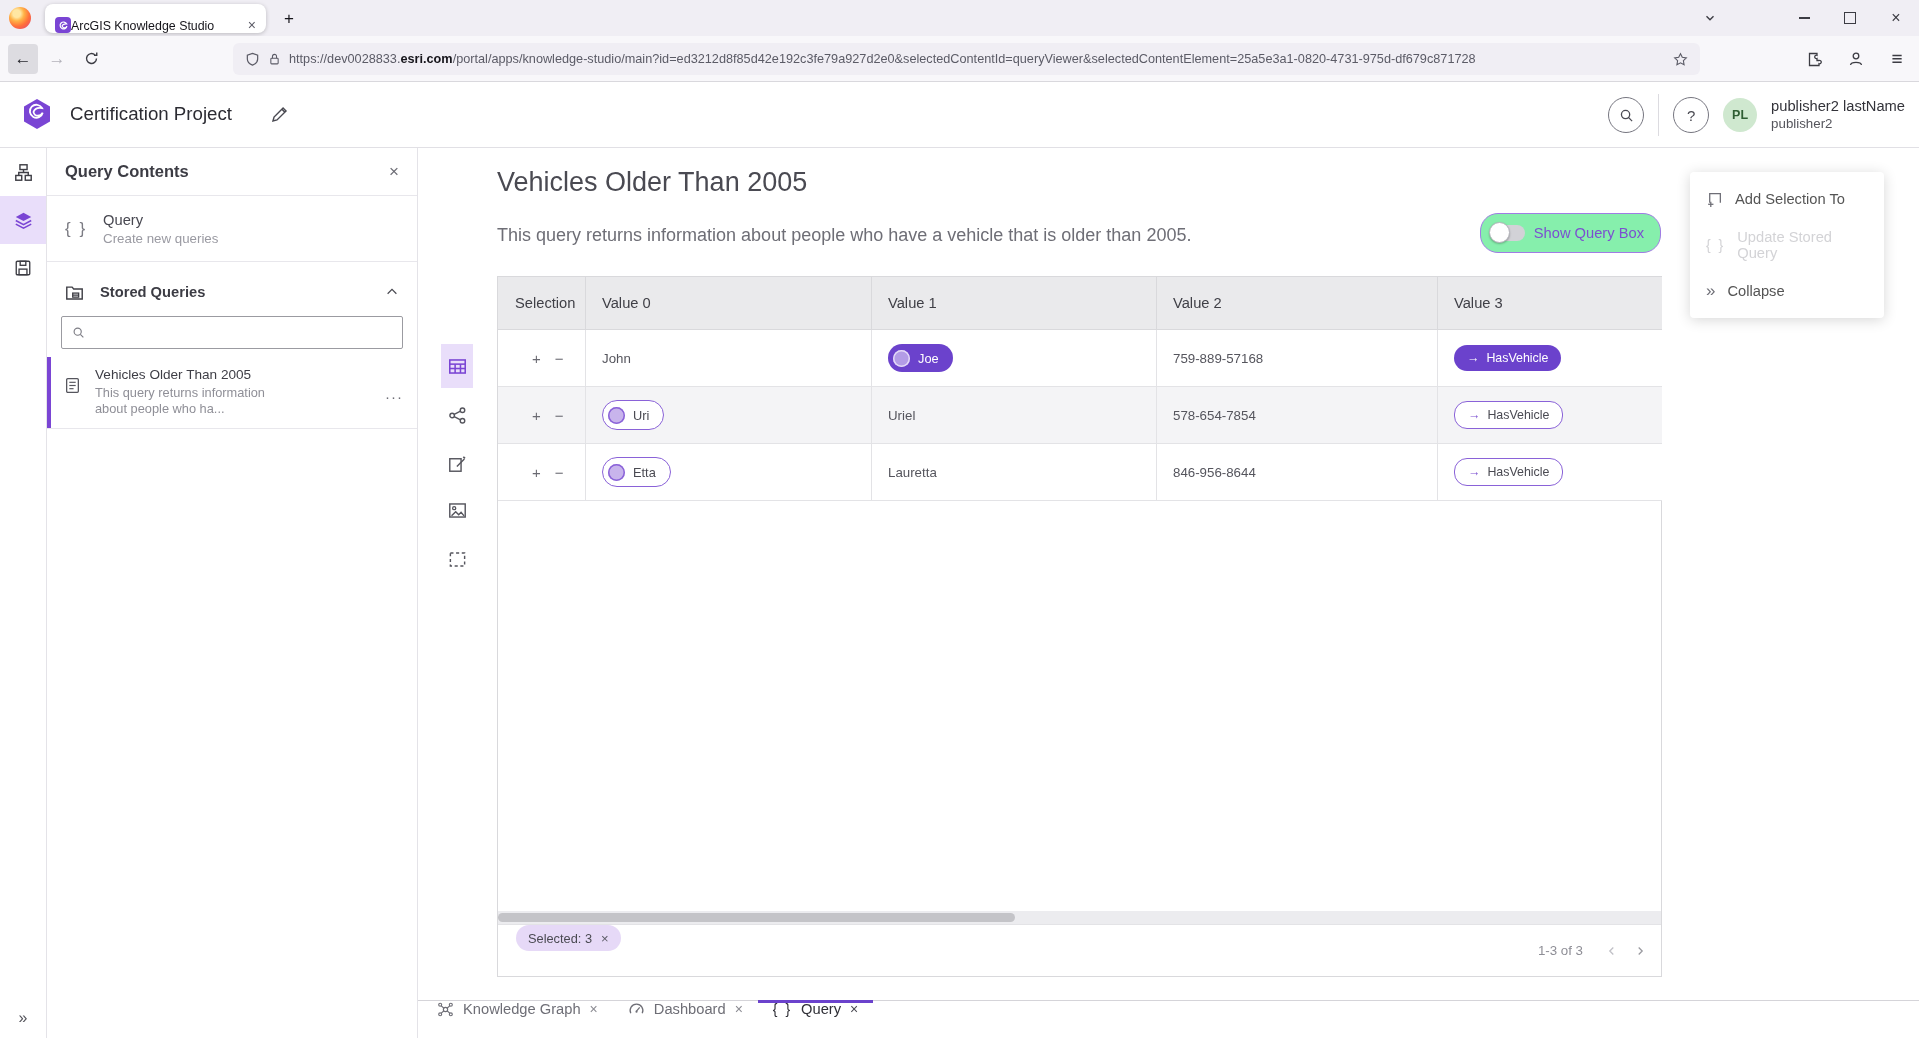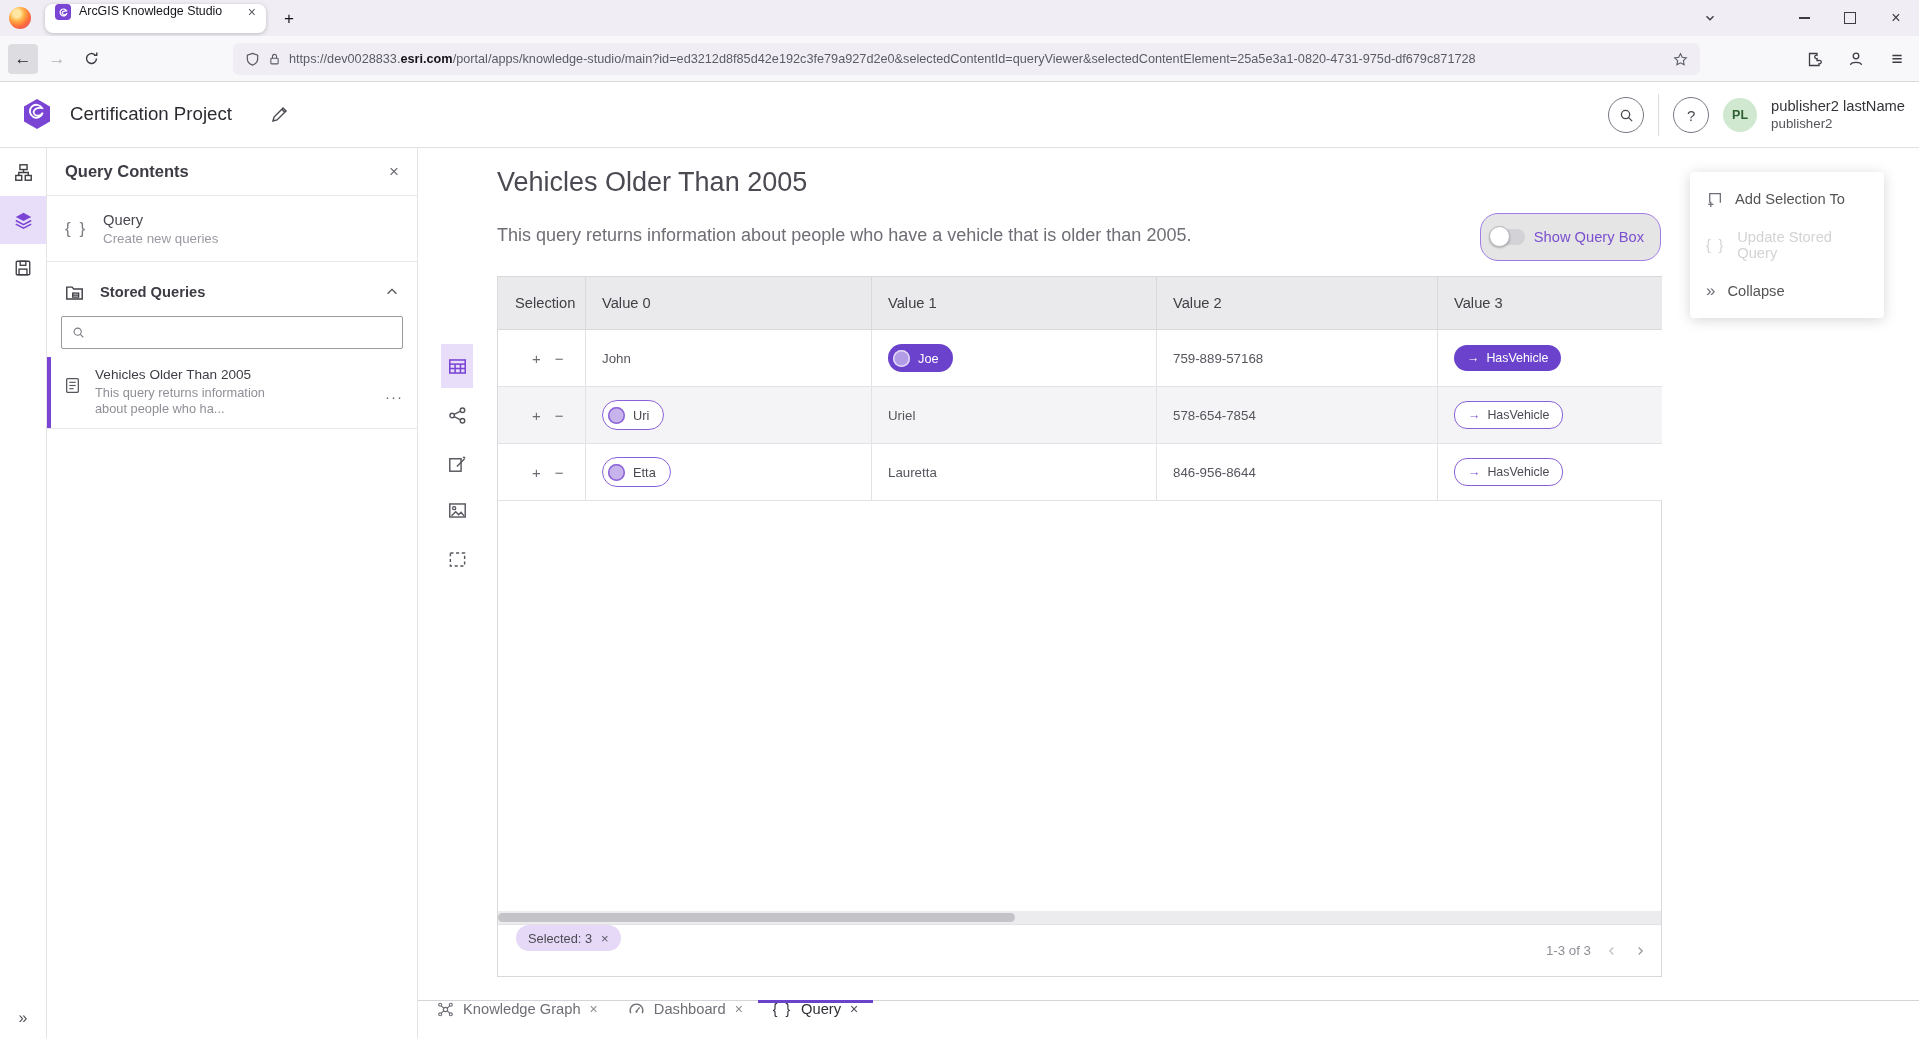--- a/index.html
+++ b/index.html
@@ -5,21 +5,21 @@
   html,body{margin:0;padding:0;}
   body{font-family:"Liberation Sans",sans-serif;background:#fff;}
   .screen{position:relative;width:1919px;height:1038px;overflow:hidden;background:#fff;}
   svg{display:block;}
 
   
   .titlebar{position:absolute;left:0;top:0;width:1919px;height:36px;background:#f0eef4;display:flex;align-items:center;}
   .ff-logo{position:absolute;left:9px;top:7px;width:22px;height:22px;border-radius:50%;
     background:radial-gradient(circle at 35% 30%,#ffe7a3 0 18%,#ffb347 35%,#ff7139 60%,#e03c7c 100%);}
   .btab{position:absolute;left:45px;top:4px;width:221px;height:29px;background:#fff;border-radius:8px;
-    box-shadow:0 1px 4px rgba(0,0,0,.22);display:flex;align-items:flex-start;padding:0 10px;gap:8px;box-sizing:border-box;}
+    box-shadow:0 1px 4px rgba(0,0,0,.22);display:flex;align-items:flex-end;padding:0 10px;box-sizing:border-box;}
   .favicon{width:16px;height:16px;border-radius:4px;background:#7a45d4;display:flex;align-items:center;justify-content:center;flex:none;}
   .btab-title{font-size:12.4px;color:#15141a;white-space:nowrap;overflow:hidden;flex:1;}
   .btab-close{font-size:14px;color:#5b5b66;flex:none;cursor:default;}
   .newtab{position:absolute;left:276px;top:6px;width:26px;height:26px;display:flex;align-items:center;justify-content:center;font-size:17px;color:#15141a;}
   .tabstrip-right{position:absolute;right:0;top:0;height:36px;display:flex;align-items:center;}
   .alltabs{width:30px;height:36px;display:flex;align-items:center;justify-content:center;margin-right:56px;}
   .winbtn{width:46px;height:36px;display:flex;align-items:center;justify-content:center;color:#3c3c43;}
   .winbtn .sq{width:10px;height:10px;border:1px solid #3c3c43;}
   .winbtn.min span{display:block;width:11px;height:1.4px;background:#3c3c43;}
   .winbtn.close{font-size:16px;}
@@ -75,21 +75,21 @@
   .stored-item .t2{font-size:12.8px;color:#8f8f97;line-height:16px;margin-top:3px;width:172px;}
   .stored-item .dots{font-size:15px;color:#6e6e76;letter-spacing:1px;margin-top:22px;}
 
   
   .tool{position:absolute;width:32px;height:44px;display:flex;align-items:center;justify-content:center;}
   .tool.active{background:#e9defa;}
 
   
   .main-title{position:absolute;left:497px;top:167px;font-size:27px;font-weight:500;color:#4a4a52;}
   .main-desc{position:absolute;left:497px;top:225px;font-size:18px;color:#6e6e76;}
-  .showpill{position:absolute;top:213px;right:258px;height:48px;border:1px solid #a07ce4;border-radius:18px;display:flex;align-items:center;gap:9px;padding:0 16px 0 10px;background:#e5e5e5;box-sizing:border-box;}
+  .showpill{position:absolute;top:213px;right:258px;height:40px;border:1px solid #a07ce4;border-radius:18px;display:flex;align-items:center;gap:9px;padding:0 16px 0 10px;background:#86efac;box-sizing:border-box;}
   .toggle{position:relative;width:34px;height:16px;background:#d2d2d7;border-radius:8px;}
   .toggle .knob{position:absolute;left:-2px;top:-3px;width:21px;height:21px;background:#fff;border:1px solid #b4b4bb;border-radius:50%;box-shadow:0 1px 2px rgba(0,0,0,.25);box-sizing:border-box;}
   .showpill .lbl{font-size:14.7px;color:#7b4fd0;}
 
   
   .card{position:absolute;left:497px;top:276px;width:1165px;height:701px;border:1px solid #d9d9dc;box-sizing:border-box;display:flex;flex-direction:column;background:#fff;}
   .tgrid{display:grid;grid-template-columns:88px 286px 285px 281px 224px;}
   .th{height:53px;background:#eaeaec;border-bottom:1px solid #d9d9dc;border-right:1px solid #d9d9dc;display:flex;align-items:center;padding-left:16px;font-size:14.7px;color:#3f3f46;box-sizing:border-box;}
   .th:first-child{padding-left:17px;}
   .th:last-child{border-right:none;}
@@ -108,21 +108,21 @@
   .rpill.solid .arr{color:#fff;}
   .rpill.outline{background:#fff;border:1px solid #8a62d8;color:#4a4a52;}
   .rpill.outline .arr{color:#7b4fd0;}
   .card-fill{flex:1;background:#fff;}
   .hscroll{height:13px;background:#ececef;position:relative;}
   .hscroll .thumb{position:absolute;left:0;top:2px;height:9px;width:517px;background:#c4c4c8;border-radius:5px;}
   .card-footer{height:52px;border-top:1px solid #e3e3e6;display:flex;padding:0 14px 0 18px;box-sizing:border-box;}
   .selchip{display:inline-flex;align-items:center;gap:9px;height:26px;padding:0 12px;background:#e6d9f7;border-radius:13px;font-size:12.8px;color:#4a4a52;}
   .selchip .x{color:#5b5b66;font-size:13px;}
   .pager{margin-left:auto;display:flex;align-items:center;gap:14px;}
-  .pager .range{font-size:13.3px;color:#8e8e96;}
+  .pager .range{font-size:13.3px;color:#8e8e96;margin-right:8px;}
 
   
   .menucard{position:absolute;left:1690px;top:172px;width:194px;background:#fff;border-radius:4px;box-shadow:0 2px 14px rgba(0,0,0,.16);padding:4px 0;}
   .menuitem{height:46px;display:flex;align-items:center;gap:12px;padding:0 16px;font-size:14.7px;color:#545454;}
   .menuitem.disabled{color:#d3d3d6;}
   .menuitem .braces-ic{font-size:14px;color:#d3d3d6;}
   .menuitem .chev2{font-size:17px;color:#6e6e76;}
 
   
   .tabbar{position:absolute;left:418px;top:1000px;width:1501px;height:38px;background:#fff;border-top:1px solid #d5d4d9;box-sizing:border-box;display:flex;align-items:center;padding-left:4px;}

